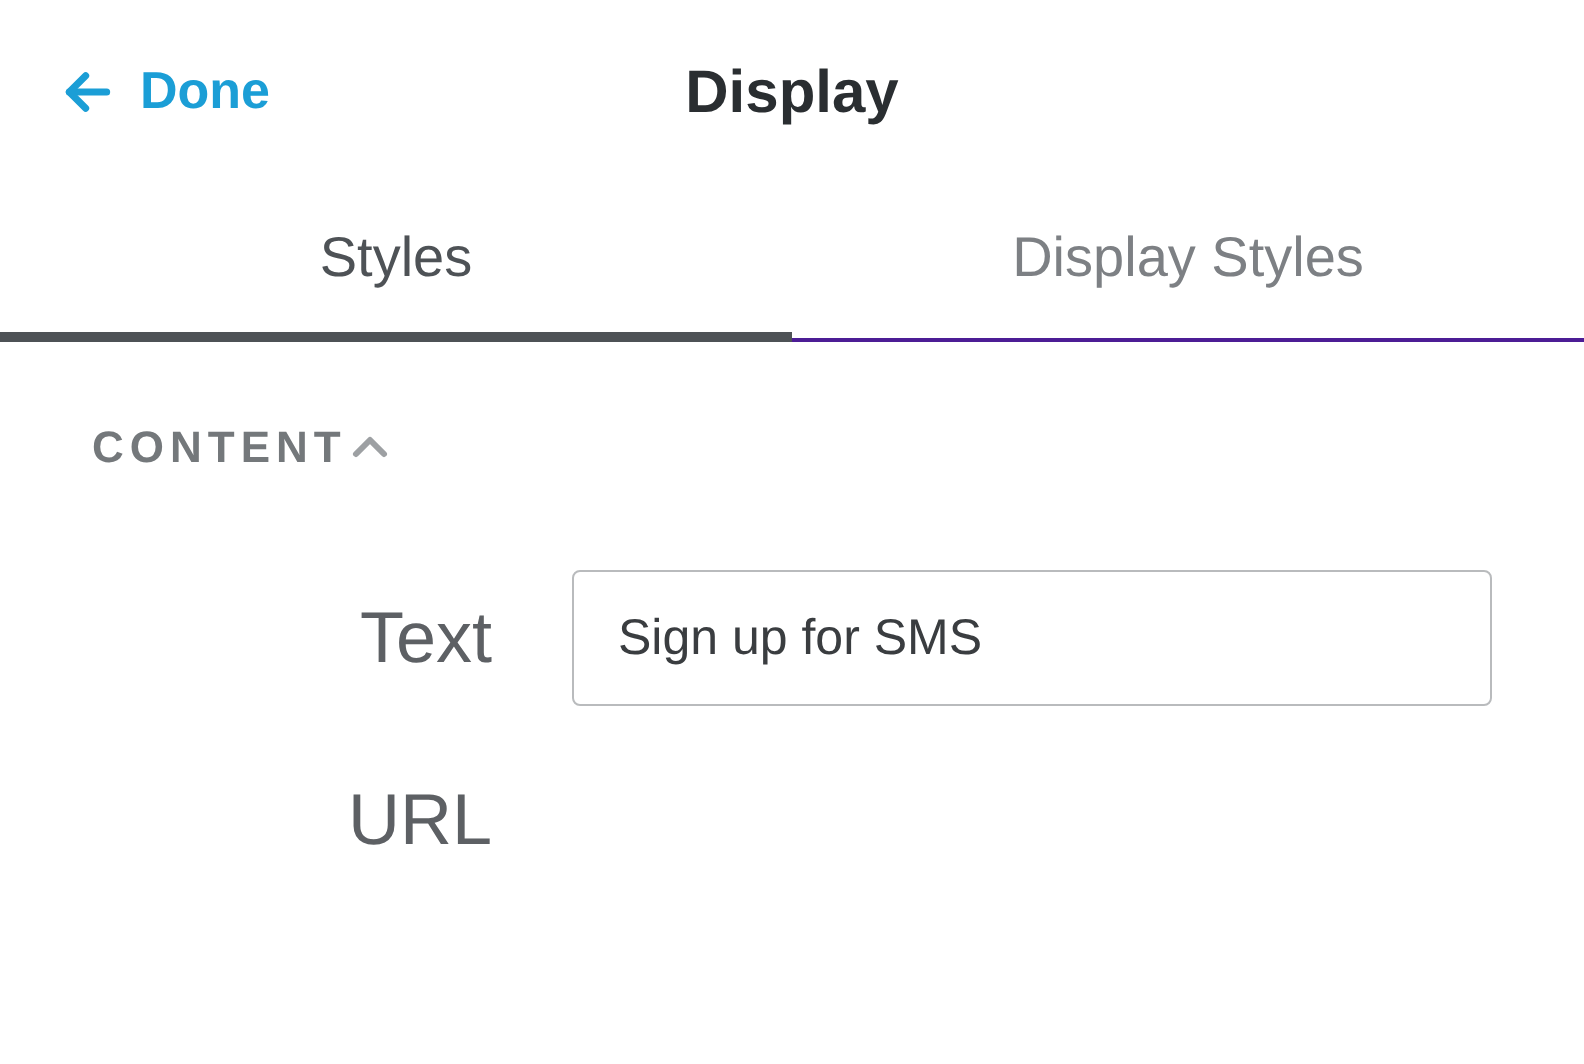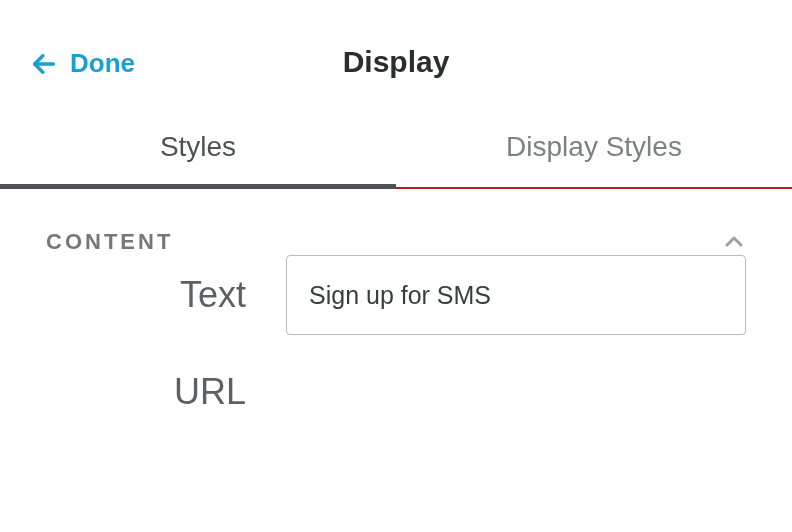--- a/index.html
+++ b/index.html
@@ -1,31 +1,31 @@
 <!DOCTYPE html>
 <html><head>
 <meta charset="utf-8">
 <style>
   * { box-sizing: border-box; margin: 0; padding: 0; }
   html, body { width: 792px; height: 532px; font-family: -apple-system, BlinkMacSystemFont, "Segoe UI", Helvetica, Arial, sans-serif; background: #fff; color: #2b2e31; }
-  .header { display: flex; align-items: flex-end; padding: 48px 30px 28px 30px; position: relative; }
+  .header { display: flex; align-items: flex-start; padding: 30px 30px 28px 30px; position: relative; }
   .done-btn { display: flex; align-items: center; gap: 12px; color: #1b9ed6; font-size: 26px; font-weight: 700; cursor: pointer; background: none; border: none; }
   .done-btn .arrow { display: inline-flex; }
   .title { position: absolute; left: 0; right: 0; text-align: center; font-size: 30px; font-weight: 700; color: #2a2e31; pointer-events: none; }
-  .tabs { display: flex; border-bottom: 2px solid #b91c1c; }
+  .tabs { display: flex; border-bottom: 2px solid #4c1d95; }
   .tab { flex: 1; text-align: center; padding: 24px 0 24px 0; font-size: 28px; color: #7d8084; cursor: pointer; position: relative; }
   .tab.active { color: #4e5256; }
   .tab.active::after { content: ""; position: absolute; left: 0; right: 0; bottom: -2px; height: 5px; background: #4e5256; }
   .section { padding: 40px 46px 0 46px; }
-  .section-header { display: flex; align-items: center; justify-content: space-between; cursor: pointer; }
+  .section-header { display: flex; align-items: center; margin-bottom: 48px; cursor: pointer; }
   .section-title { font-size: 22px; font-weight: 600; letter-spacing: 3px; color: #74787b; }
   .chevron { color: #9da0a3; display: inline-flex; }
   .field-row { display: flex; align-items: center; gap: 40px; margin-bottom: 36px; }
   .field-label { width: 200px; text-align: right; font-size: 36px; color: #5d6064; }
-  .field-input { flex: 1; height: 80px; border: 1.5px solid #b9bbbd; border-radius: 4px; padding: 0 22px; font-size: 25px; color: #3a3d40; outline: none; white-space: nowrap; overflow: hidden; text-overflow: clip; }
+  .field-input { flex: 1; height: 68px; border: 1.5px solid #b9bbbd; border-radius: 4px; padding: 0 22px; font-size: 25px; color: #3a3d40; outline: none; white-space: nowrap; overflow: hidden; text-overflow: clip; }
 </style>
 </head>
 <body>
 
 <div class="header">
   <button class="done-btn">
     <span class="arrow">
       <svg width="28" height="28" viewBox="0 0 24 24" fill="none" stroke="#1b9ed6" stroke-width="3" stroke-linecap="round" stroke-linejoin="round">
           <line x1="20" y1="12" x2="4" y2="12"></line>
           <polyline points="11 5 4 12 11 19"></polyline>

